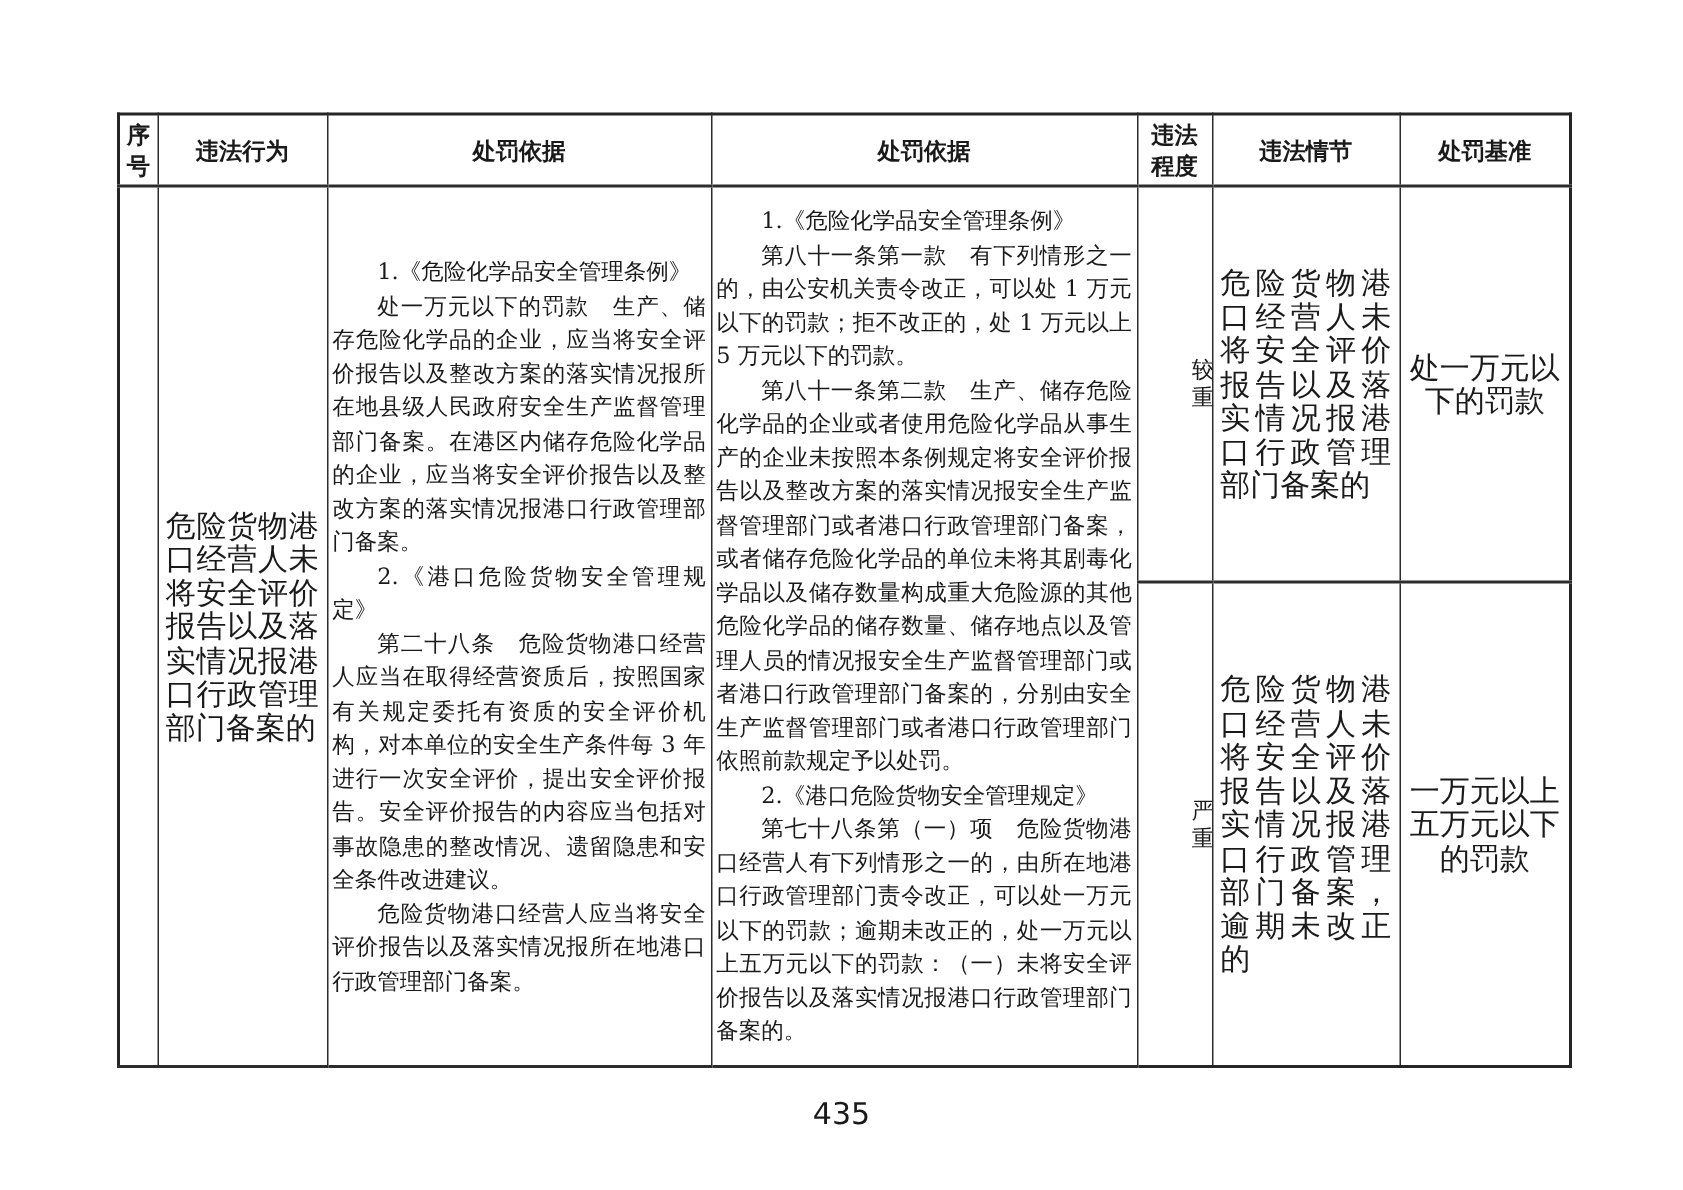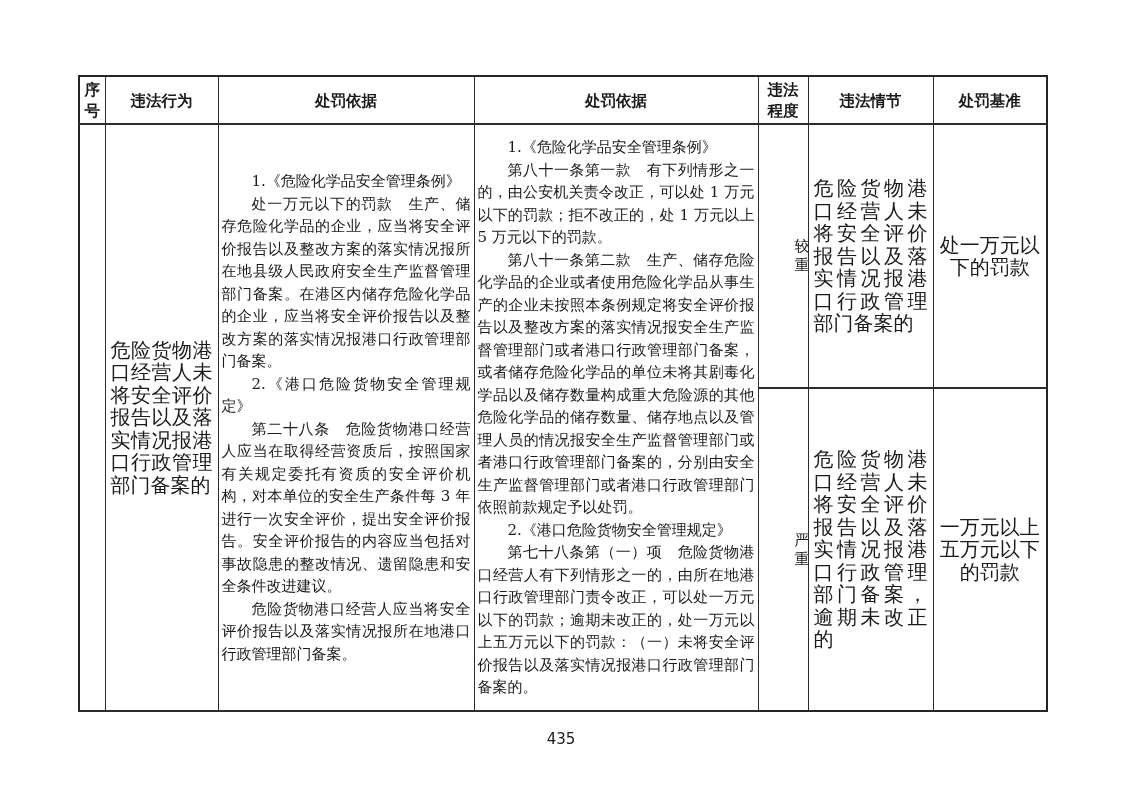--- a/index.html
+++ b/index.html
@@ -33,21 +33,21 @@
     text-align:justify; padding:2px 5px;
   }
   .basis-cell { padding:2px 3px; }
   .basis-cell p {
     margin:0; font-size:15px; line-height:22.5px;
     text-indent:2em; text-align:justify;
   }
   .standard-cell { text-align:center; }
   .page-number {
     position:absolute; left:0; right:0; top:730px;
-    text-align:center; font-size:15px;
+    text-align:center; font-size:20px;
     font-family:"DejaVu Sans","Liberation Sans",sans-serif;
   }
 </style>
 </head>
 <body>
 
 <table class="rules-table">
   <colgroup>
     <col style="width:26px">
     <col style="width:113px">

